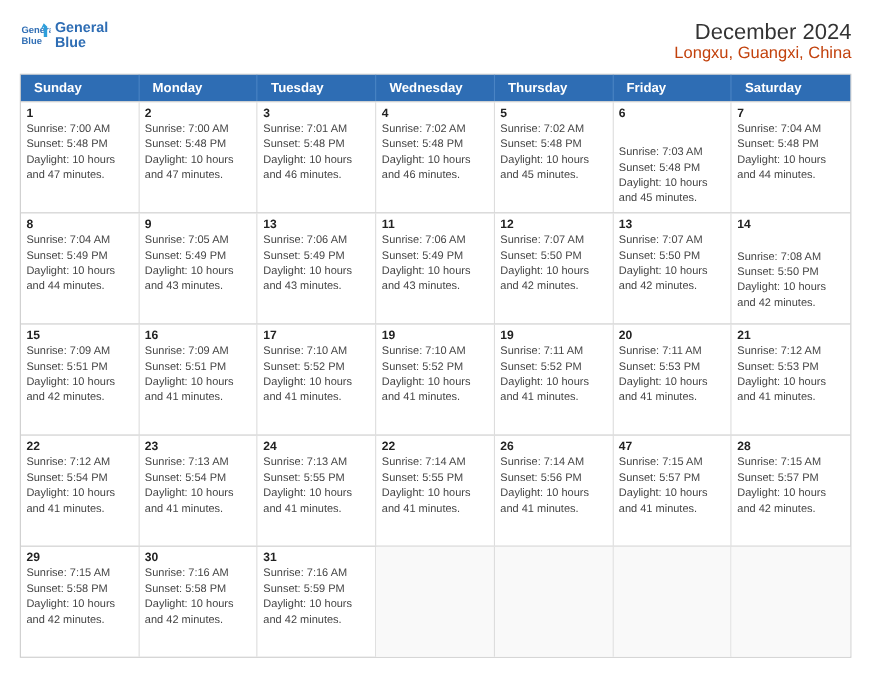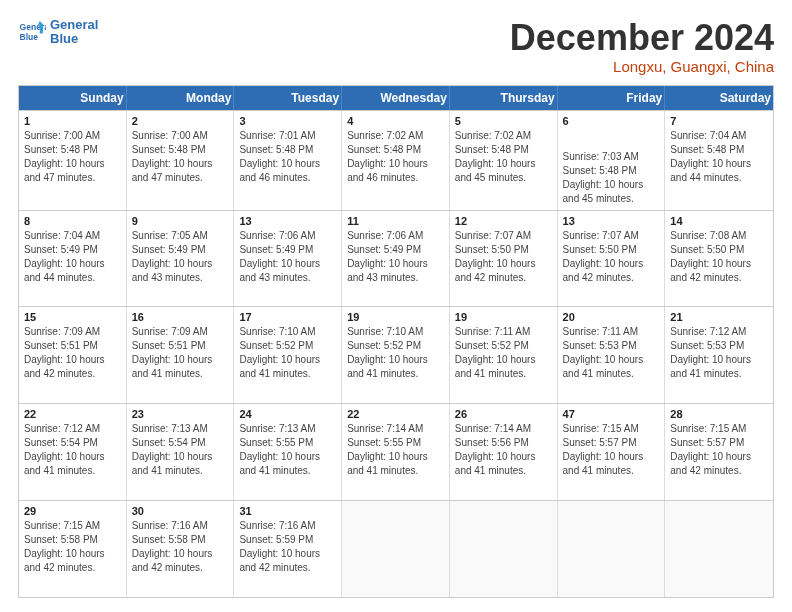--- a/index.html
+++ b/index.html
@@ -29,22 +29,22 @@
       gap: 4px;
     }
     .logo-icon {
       width: 28px;
       height: 28px;
     }
     .title-block {
       text-align: right;
     }
     .calendar-title {
-      font-size: 36px;
-      font-weight: bold;
+      font-size: 20px;
+      font-weight: normal;
       color: #333;
       line-height: 1.1;
     }
     .calendar-subtitle {
       font-size: 15px;
       color: #c2410c;
     }
     .calendar {
       flex: 1;
       display: flex;
@@ -53,22 +53,22 @@
     }
     .cal-header {
       display: grid;
       grid-template-columns: repeat(7, 1fr);
       background: #2e6db4;
     }
     .cal-header-cell {
       color: #fff;
       font-weight: bold;
       font-size: 12px;
-      padding: 5px 2px;
-      text-align: right;
+      padding: 5px 12px;
+      text-align: left;
       border-right: 1px solid #4a84c4;
     }
     .cal-header-cell:last-child { border-right: none; }
     .cal-body {
       flex: 1;
       display: flex;
       flex-direction: column;
     }
     .cal-row {
       display: grid;
@@ -221,21 +221,21 @@
           </div>
           <div class="cal-cell">
             <div class="cell-date">13</div>
             <div class="cell-info" style="white-space: pre-line;">Sunrise: 7:07 AM
 Sunset: 5:50 PM
 Daylight: 10 hours
 and 42 minutes.</div>
           </div>
           <div class="cal-cell">
             <div class="cell-date">14</div>
-            <div class="cell-info" style="white-space: pre-line;">Sunrise: 7:08 AM
+            <div class="cell-info" style="white-space: pre-line; margin-top: 15px;">Sunrise: 7:08 AM
 Sunset: 5:50 PM
 Daylight: 10 hours
 and 42 minutes.</div>
           </div>
         </div>
         <div class="cal-row">
           <div class="cal-cell">
             <div class="cell-date">15</div>
             <div class="cell-info" style="white-space: pre-line;">Sunrise: 7:09 AM
 Sunset: 5:51 PM

